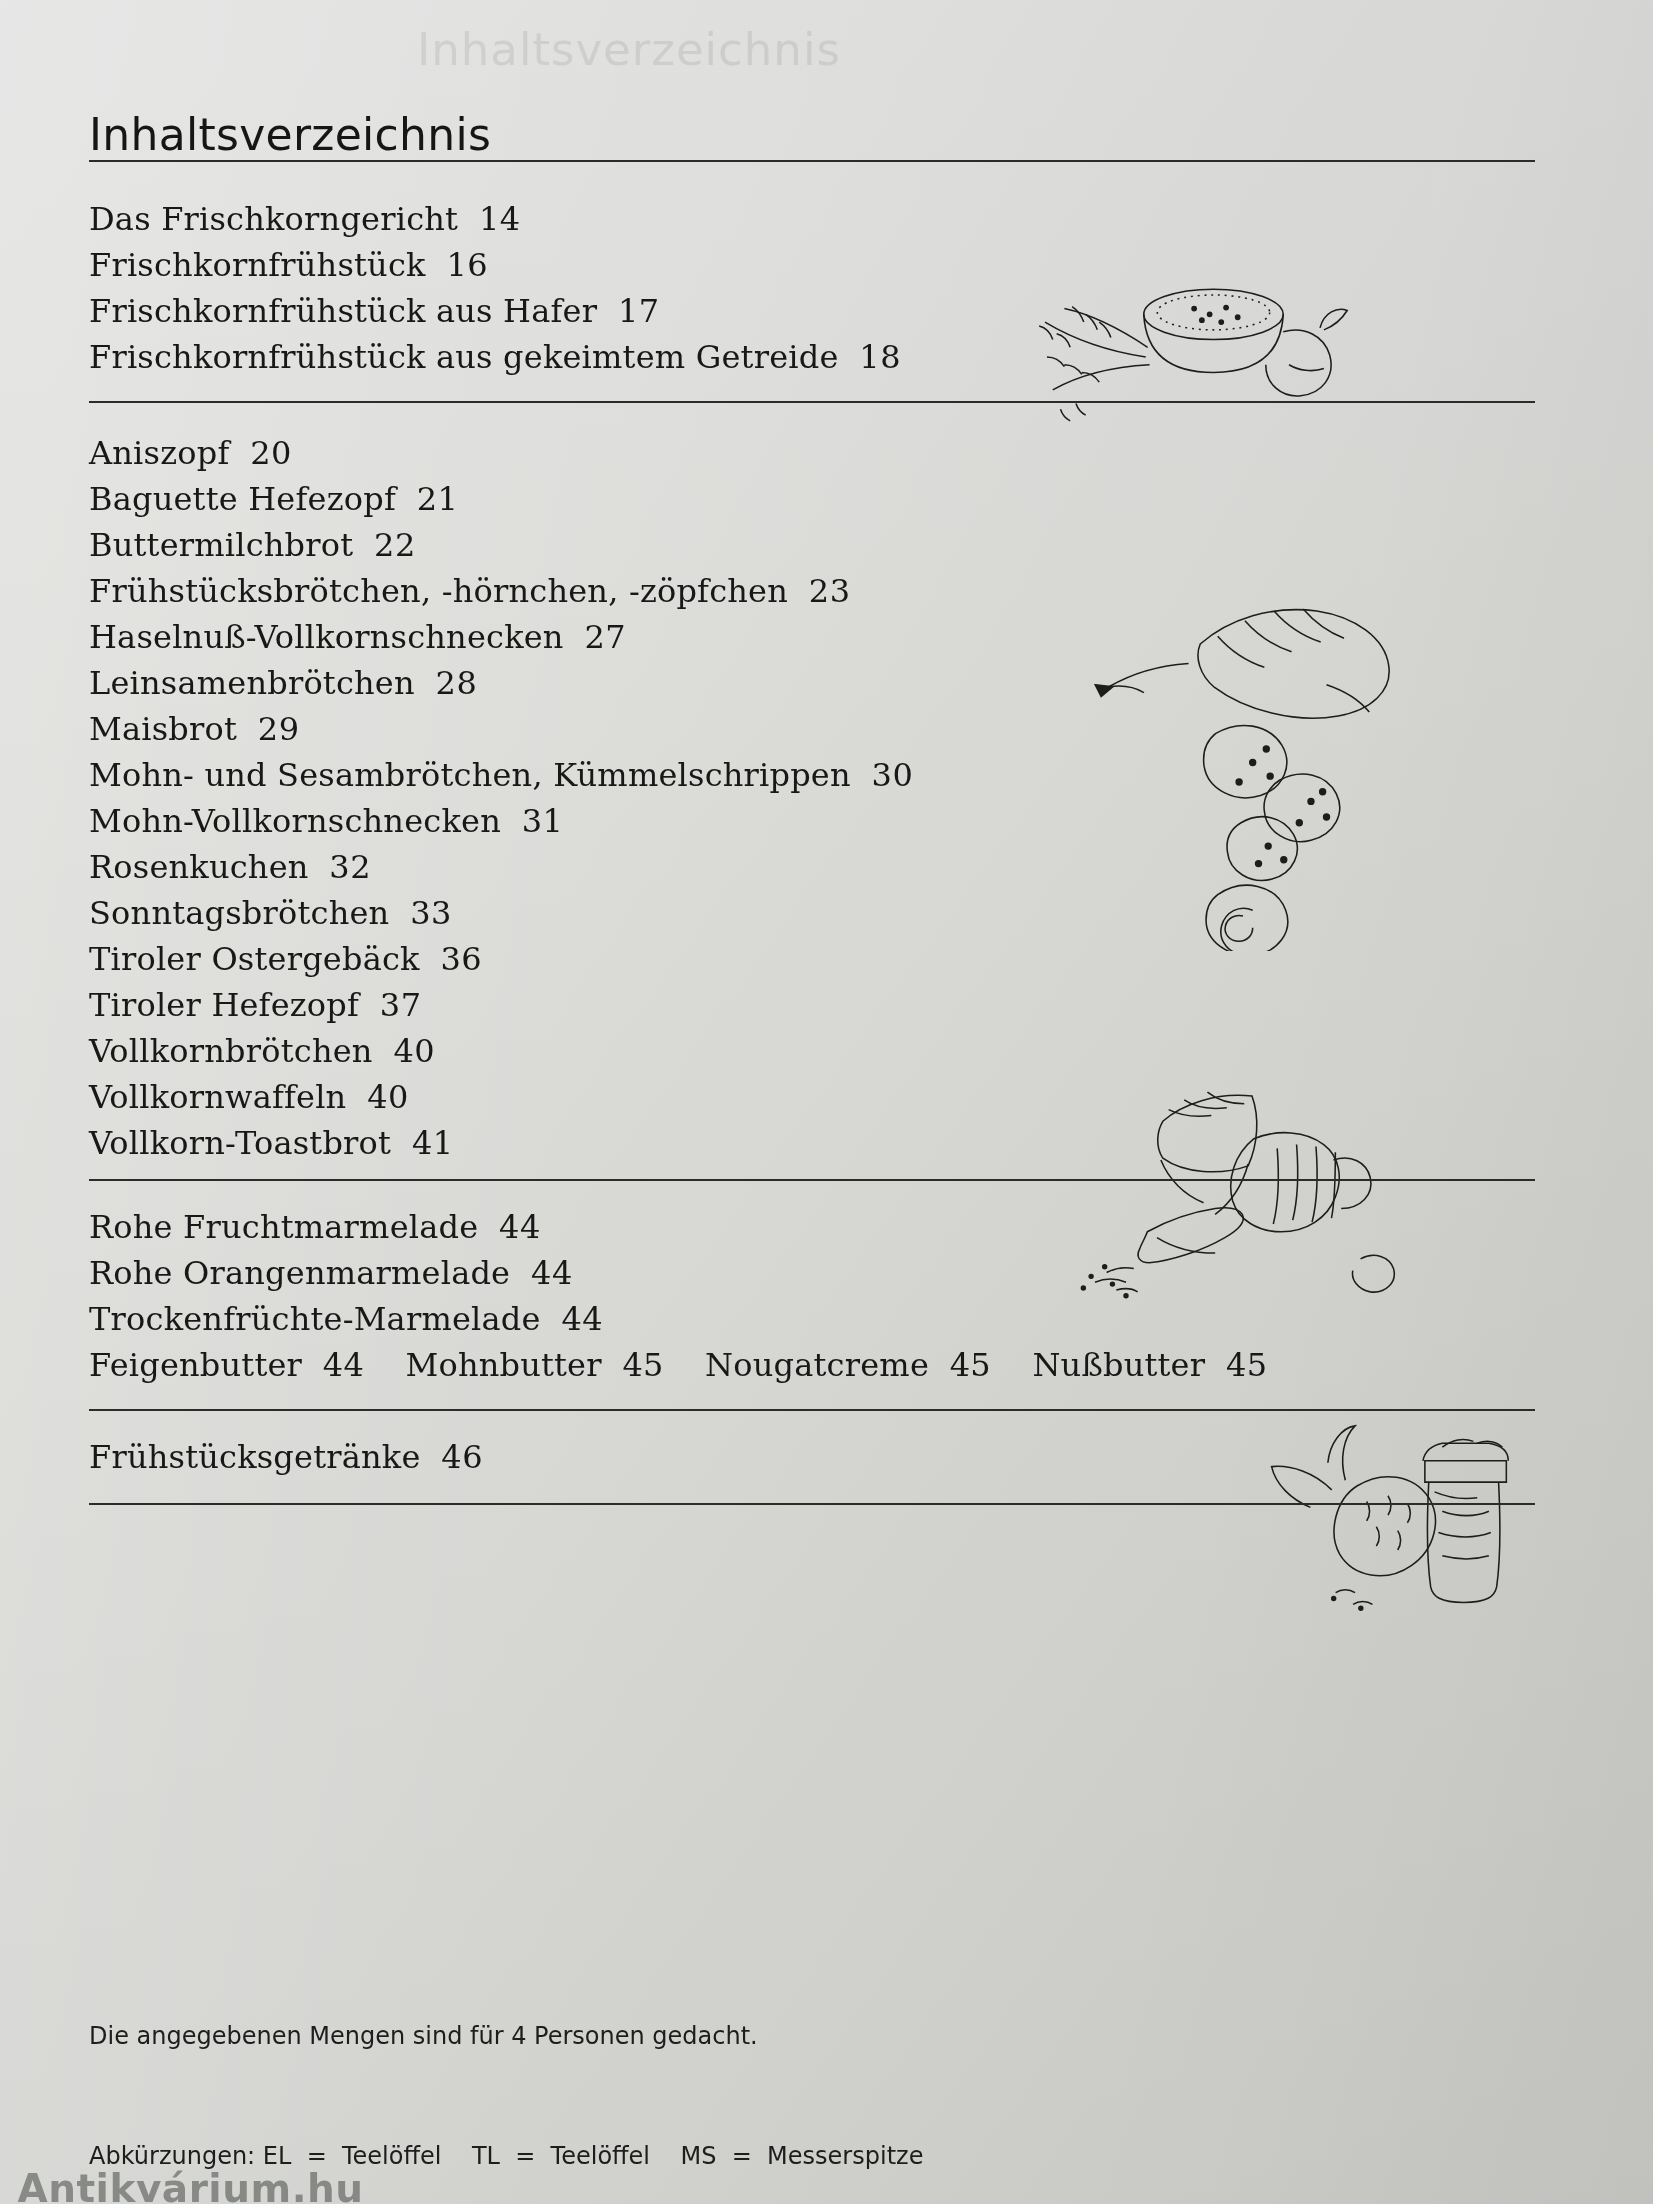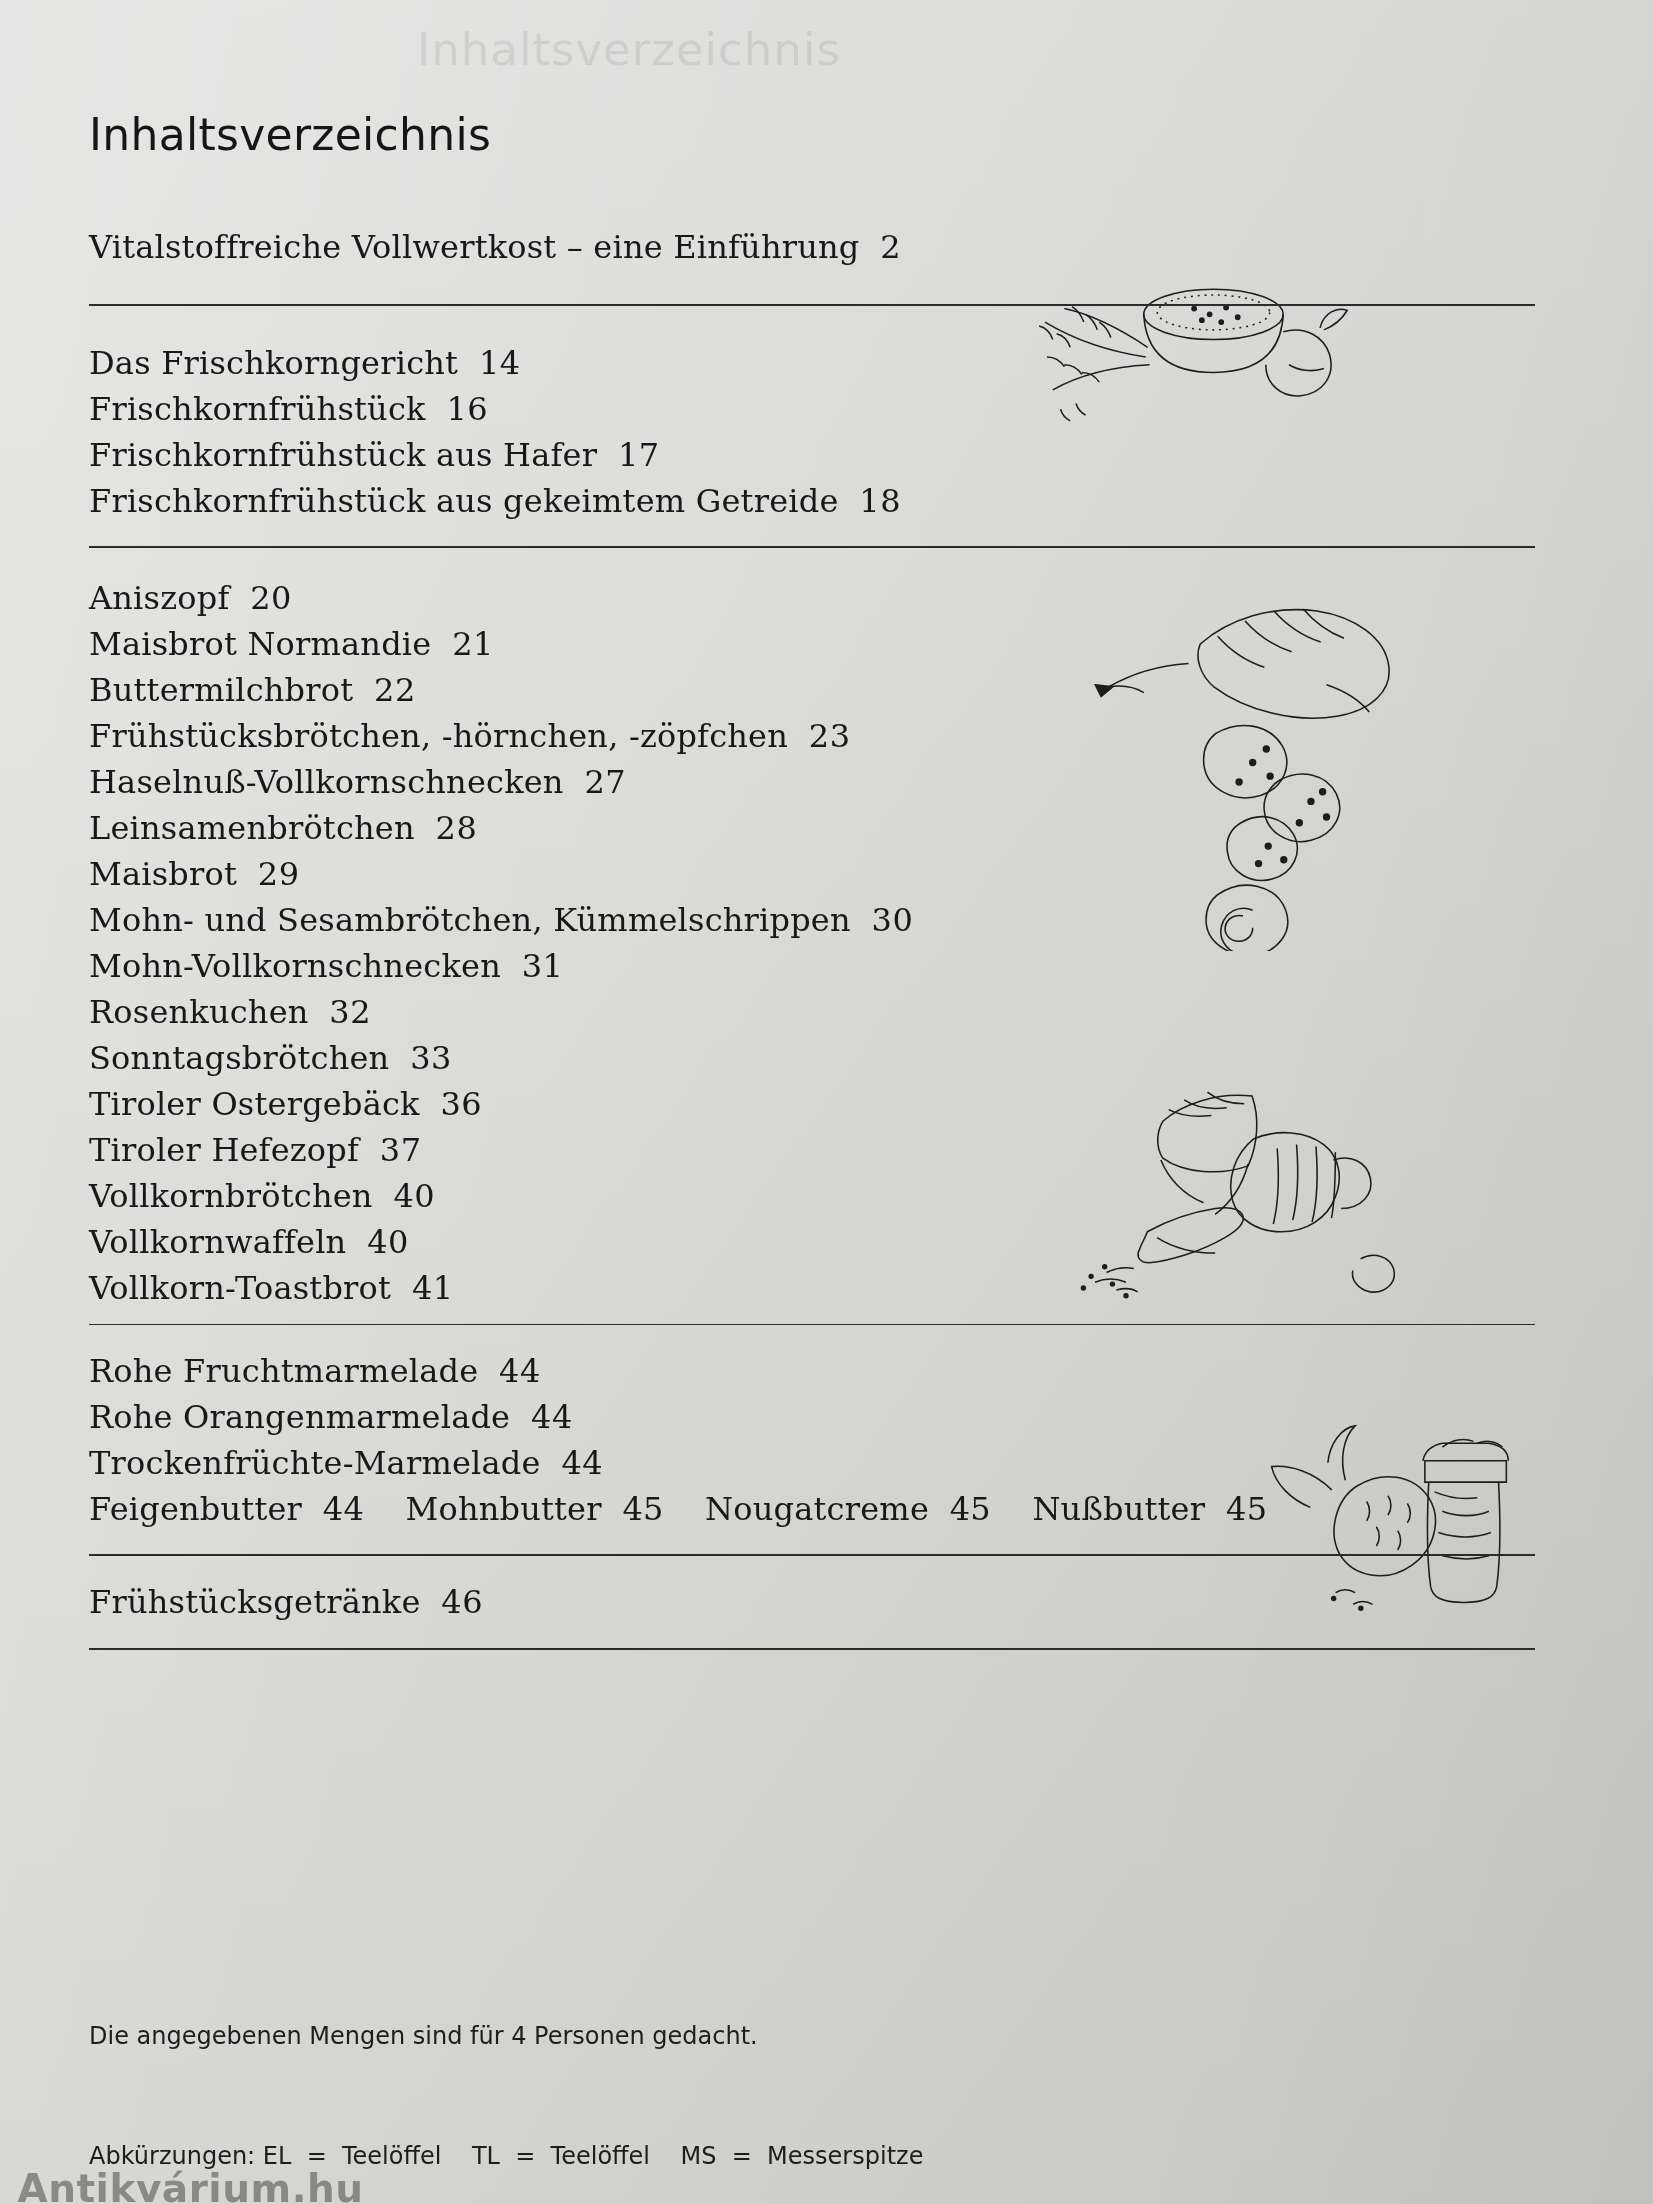--- a/index.html
+++ b/index.html
@@ -202,41 +202,36 @@
       <path d="M86 176c6-4 14-4 20 0M104 188c6-4 14-4 20 0"></path>
       <circle cx="84" cy="182" r="2" fill="#1d1d1d"></circle>
         <circle cx="112" cy="192" r="2" fill="#1d1d1d"></circle>
     </svg>
   </div>
 
   <div class="content">
 
     <h1 class="toc-title">Inhaltsverzeichnis</h1>
 
-    <div class="intro-block section">
-      <div class="entries">
-        <div class="entry"><span>Vitalstoffreiche Vollwertkost – eine Einführung</span>&nbsp; <span class="pg">2</span></div>
-      </div>
-    </div>
     <div class="rule"></div>
 
     <div class="section sec-frisch">
       <div class="entries">
         <div class="entry"><span>Das Frischkorngericht</span>&nbsp; <span class="pg">14</span></div>
         <div class="entry"><span>Frischkornfrühstück</span>&nbsp; <span class="pg">16</span></div>
         <div class="entry"><span>Frischkornfrühstück aus Hafer</span>&nbsp; <span class="pg">17</span></div>
         <div class="entry"><span>Frischkornfrühstück aus gekeimtem Getreide</span>&nbsp; <span class="pg">18</span></div>
       </div>
     </div>
     <div class="rule"></div>
 
     <div class="section sec-brot">
       <div class="entries">
         <div class="entry"><span>Aniszopf</span>&nbsp; <span class="pg">20</span></div>
-        <div class="entry"><span>Maisbrot Normandie</span>&nbsp; <span class="pg">21</span></div>
+        <div class="entry"><span>Baguette Hefezopf</span>&nbsp; <span class="pg">21</span></div>
         <div class="entry"><span>Buttermilchbrot</span>&nbsp; <span class="pg">22</span></div>
         <div class="entry"><span>Frühstücksbrötchen, -hörnchen, -zöpfchen</span>&nbsp; <span class="pg">23</span></div>
         <div class="entry"><span>Haselnuß-Vollkornschnecken</span>&nbsp; <span class="pg">27</span></div>
         <div class="entry"><span>Leinsamenbrötchen</span>&nbsp; <span class="pg">28</span></div>
         <div class="entry"><span>Maisbrot</span>&nbsp; <span class="pg">29</span></div>
         <div class="entry"><span>Mohn- und Sesambrötchen, Kümmelschrippen</span>&nbsp; <span class="pg">30</span></div>
         <div class="entry"><span>Mohn-Vollkornschnecken</span>&nbsp; <span class="pg">31</span></div>
         <div class="entry"><span>Rosenkuchen</span>&nbsp; <span class="pg">32</span></div>
         <div class="entry"><span>Sonntagsbrötchen</span>&nbsp; <span class="pg">33</span></div>
         <div class="entry"><span>Tiroler Ostergebäck</span>&nbsp; <span class="pg">36</span></div>

